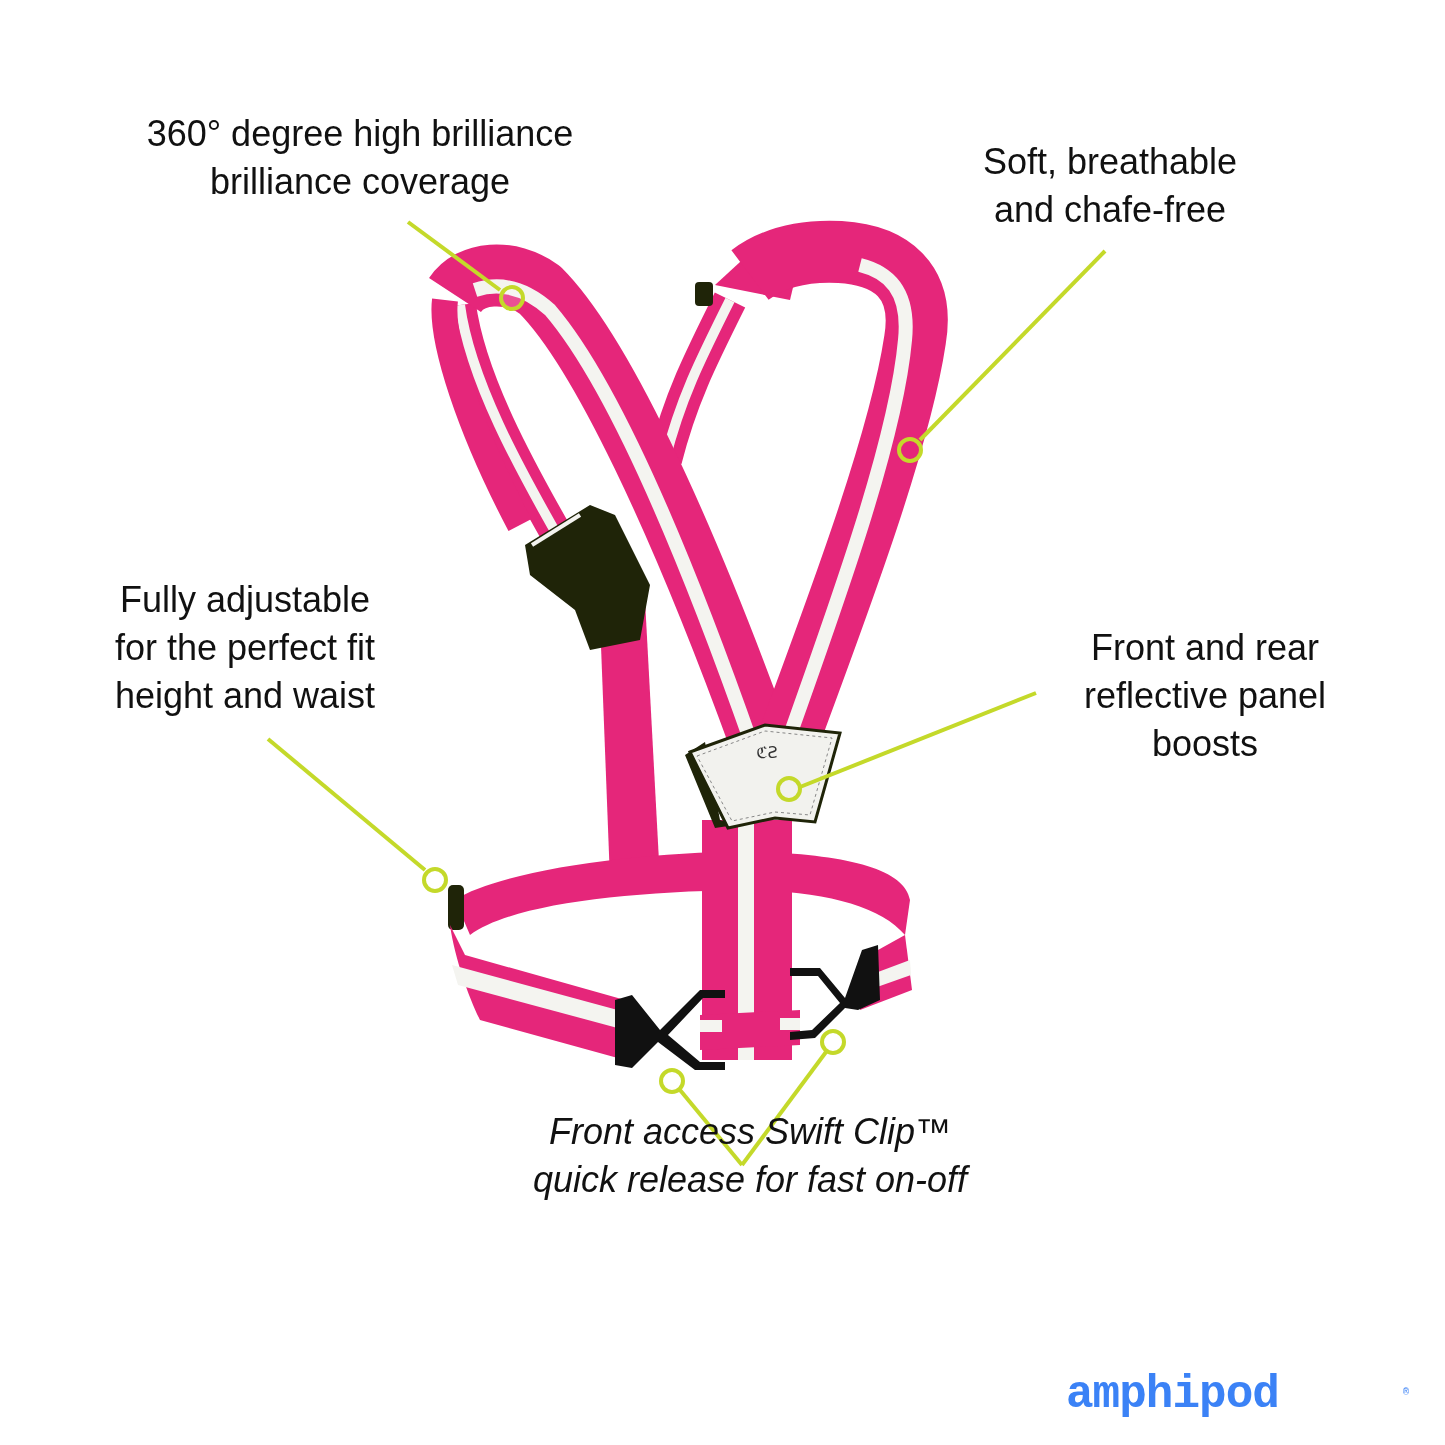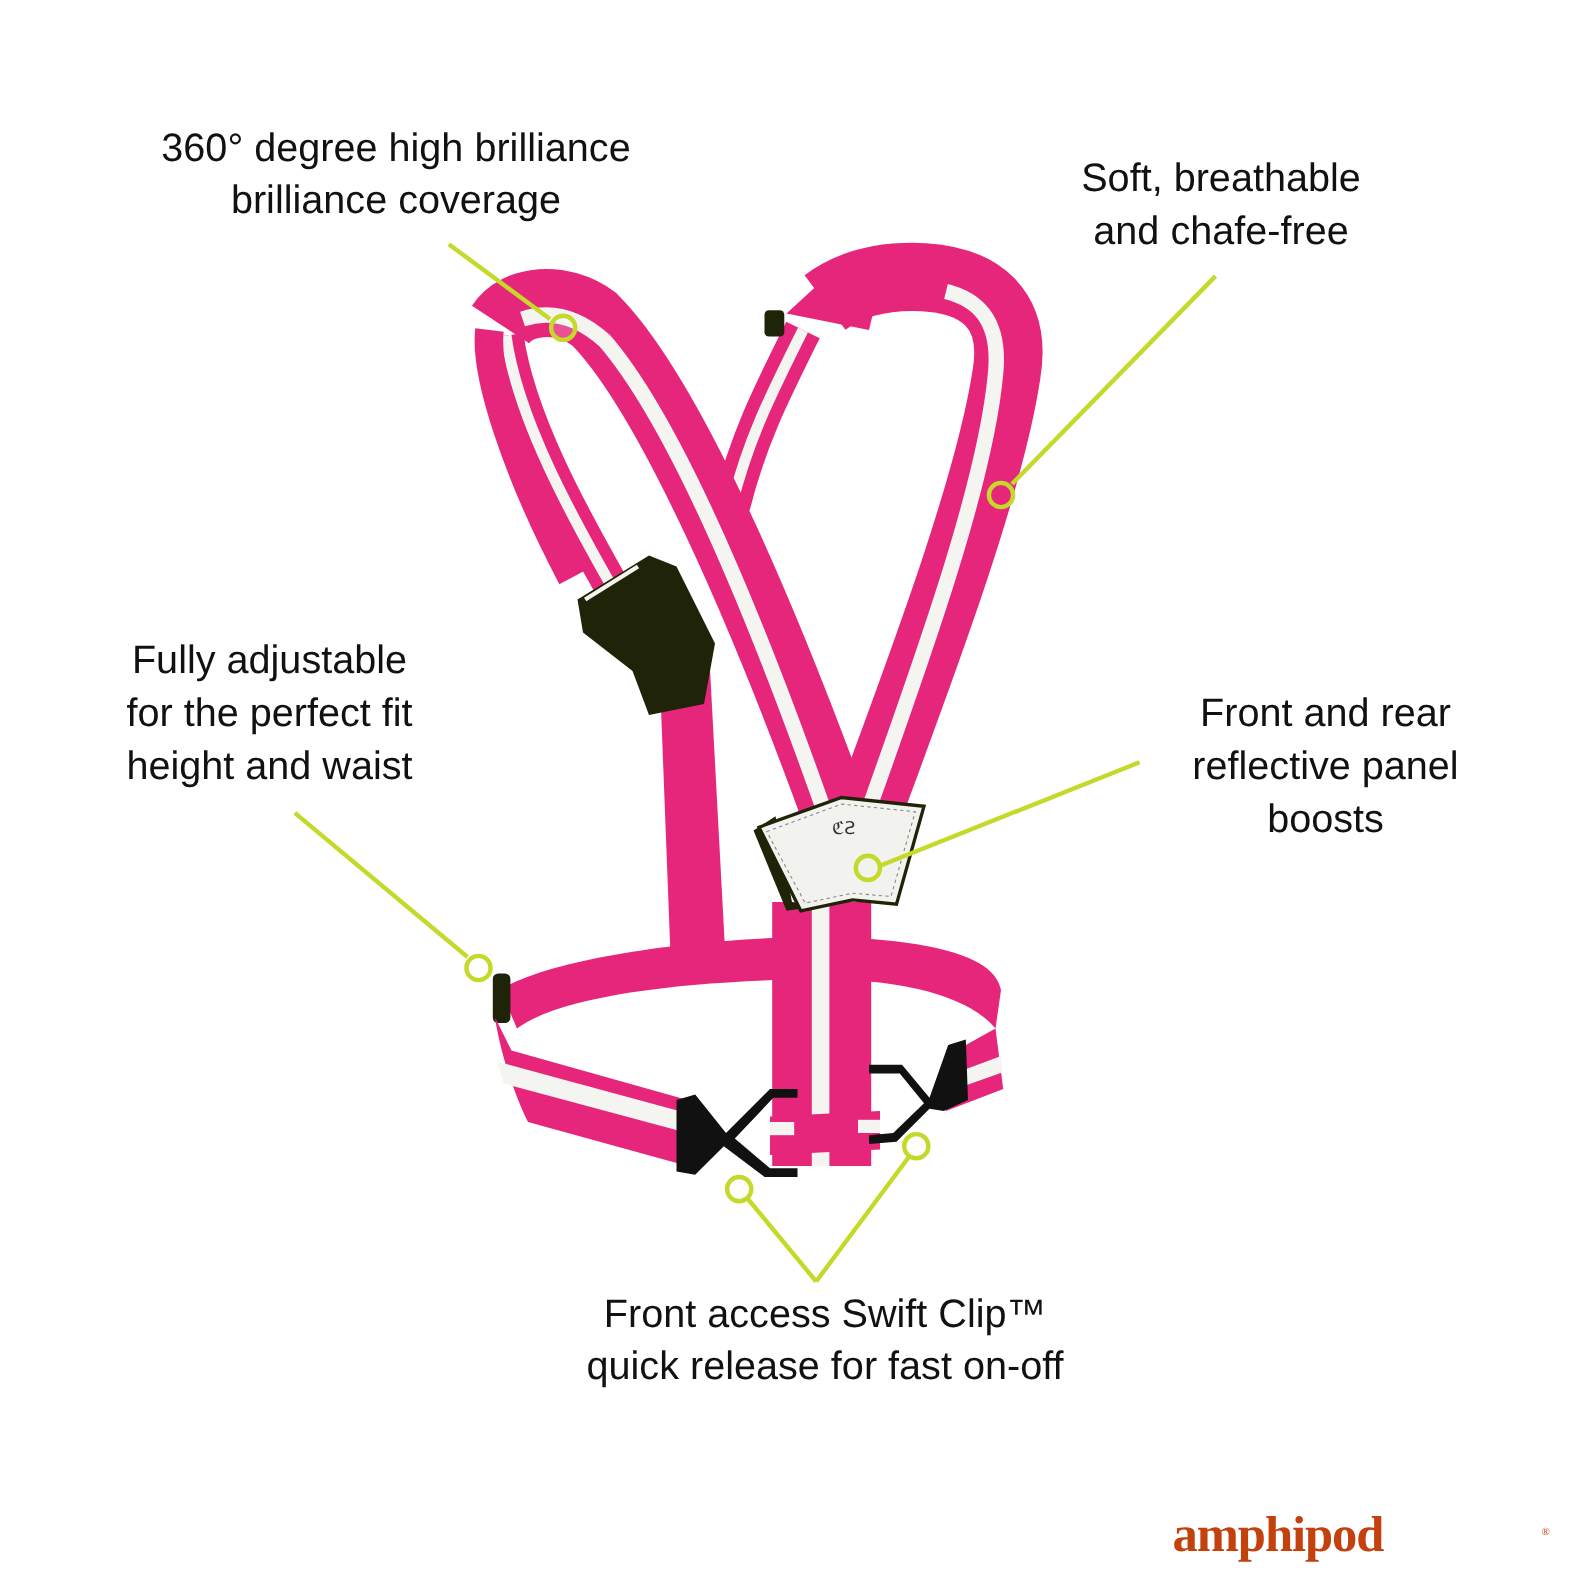--- a/index.html
+++ b/index.html
@@ -5,24 +5,24 @@
   html, body { margin: 0; padding: 0; background: #ffffff; }
   body { width: 1445px; height: 1445px; position: relative; overflow: hidden;
          font-family: "Liberation Sans", "DejaVu Sans", sans-serif; color: #111111; }
   .art { position: absolute; left: 0; top: 0; width: 1445px; height: 1445px; }
   .label { position: absolute; text-align: center; font-size: 36px; line-height: 48px; color: #111; }
   .label span { display: block; white-space: nowrap; }
   #lbl-coverage { left: 100px; top: 110px; width: 520px; }
   #lbl-soft { left: 940px; top: 138px; width: 340px; }
   #lbl-adjust { left: 70px; top: 576px; width: 350px; }
   #lbl-panel { left: 1040px; top: 624px; width: 330px; text-align: center; }
-  #lbl-clip { left: 480px; top: 1170px; width: 540px; }
+  #lbl-clip { left: 480px; top: 1108px; width: 540px; font-style: italic; }
   .logo { position: absolute; left: 1066px; top: 1370px; width: 350px; height: 50px;
-          font-family: Liberation Serif, serif; font-weight: bold; font-size: 46px;
-          letter-spacing: -1px; color: #c2410c; line-height: 50px; }
+          font-family: Liberation Mono, monospace; font-weight: bold; font-size: 46px;
+          letter-spacing: -1px; color: #3b82f6; line-height: 50px; }
   .logo sup { font-size: 10px; font-weight: normal; position: absolute; right: 8px; top: -2px; }
 </style>
 </head>
 <body>
 
 <svg class="art" viewBox="0 0 1445 1445" xmlns="http://www.w3.org/2000/svg">
 
   <g>
     <path d="M 460 305 C 470 380, 520 470, 560 540" stroke="#E5267A" stroke-width="32" fill="none" stroke-linecap="butt"></path>
     <path d="M 460 305 C 470 380, 520 470, 560 540" stroke="#F4F4F0" stroke-width="10" fill="none"></path>

